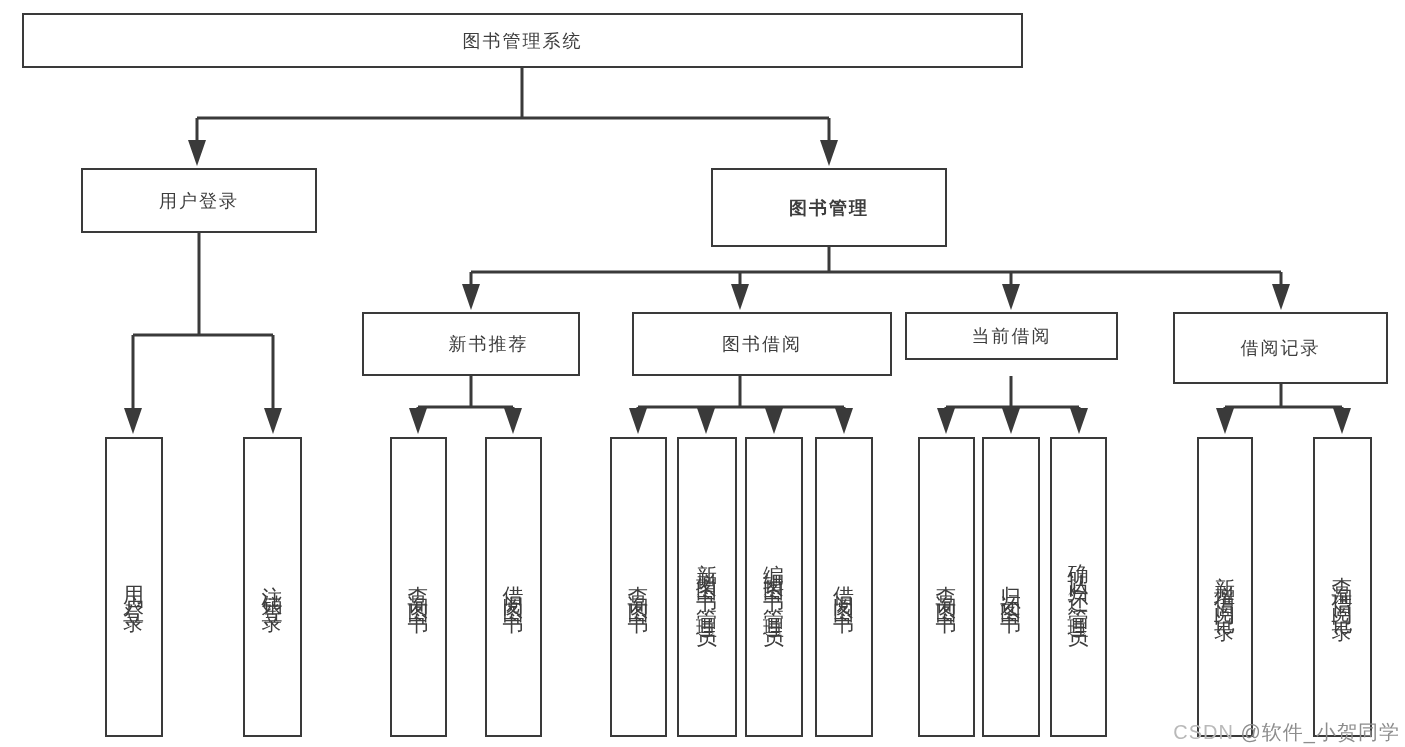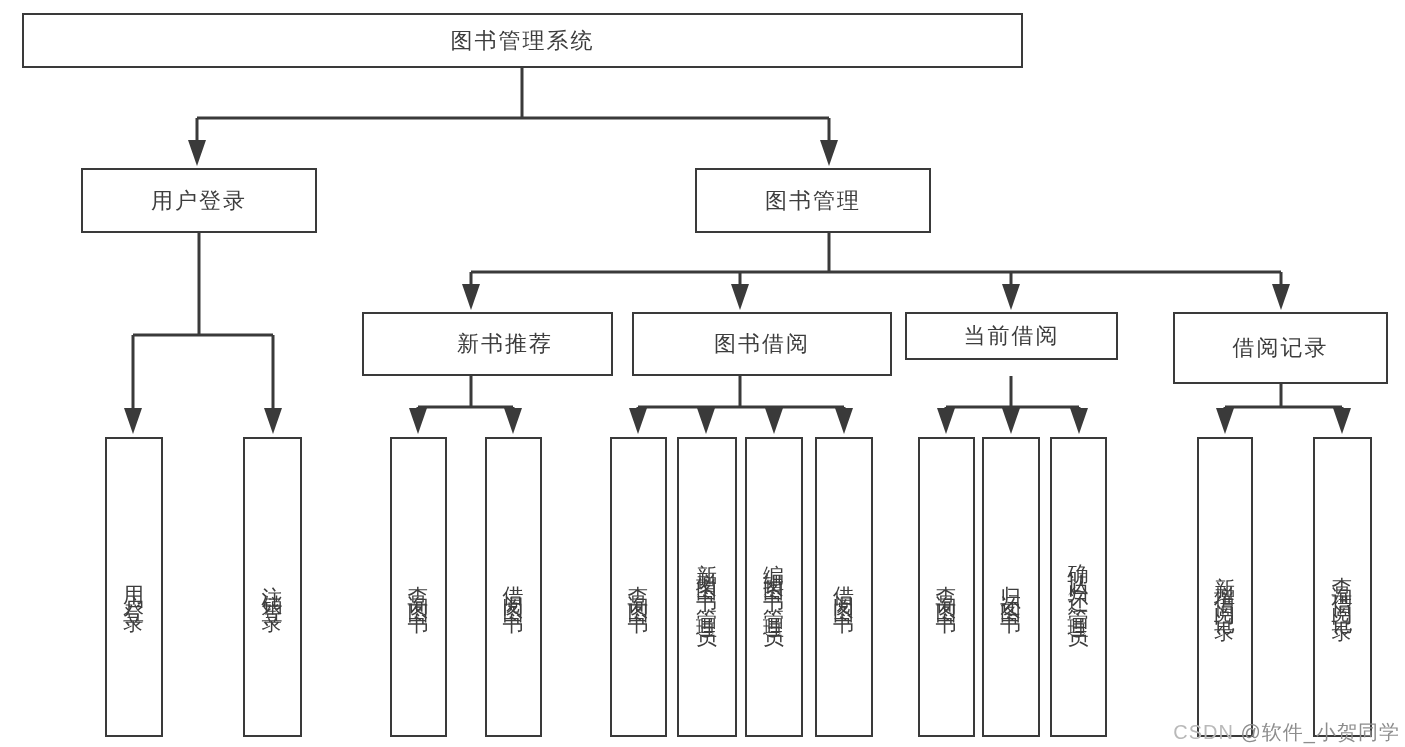--- a/index.html
+++ b/index.html
@@ -27,21 +27,21 @@
     position: absolute;
     box-sizing: border-box;
     border: 2px solid var(--box-border, #3a3a3a);
     background: var(--background, #ffffff);
     color: var(--text, #3d3d3d);
     display: flex;
     align-items: center;
     justify-content: center;
     z-index: 2;
   }
-  .hbox { font-size: 22px; letter-spacing: 2px; white-space: nowrap; }
+  .hbox { font-size: 18px; letter-spacing: 2px; white-space: nowrap; }
   .vbox span {
     display: inline-block;
     writing-mode: vertical-rl;
     text-orientation: mixed;
     font-size: 21px;
     letter-spacing: 9px;
     line-height: 1;
     white-space: nowrap;
   }
   .watermark {
@@ -101,25 +101,25 @@
     <polygon class="arrowhead" points="1333,408 1351,408 1342,434"></polygon>
   </svg>
 
   <div class="box hbox" style="left:22px; top:13px; width:1001px; height:55px;">
     <span>图书管理系统</span>
   </div>
 
   <div class="box hbox" style="left:81px; top:168px; width:236px; height:65px;">
     <span>用户登录</span>
   </div>
-  <div class="box hbox" style="left:695px; top:168px; width:236px; height:65px;">
+  <div class="box hbox" style="left:711px; top:168px; width:236px; height:79px;font-weight:bold;">
     <span>图书管理</span>
   </div>
 
-  <div class="box hbox" style="left:362px; top:312px; width:251px; height:64px;padding-left:35px;">
+  <div class="box hbox" style="left:362px; top:312px; width:218px; height:64px;padding-left:35px;">
     <span>新书推荐</span>
   </div>
   <div class="box hbox" style="left:632px; top:312px; width:260px; height:64px;">
     <span>图书借阅</span>
   </div>
   <div class="box hbox" style="left:905px; top:312px; width:213px; height:48px;">
     <span>当前借阅</span>
   </div>
   <div class="box hbox" style="left:1173px; top:312px; width:215px; height:72px;">
     <span>借阅记录</span>

